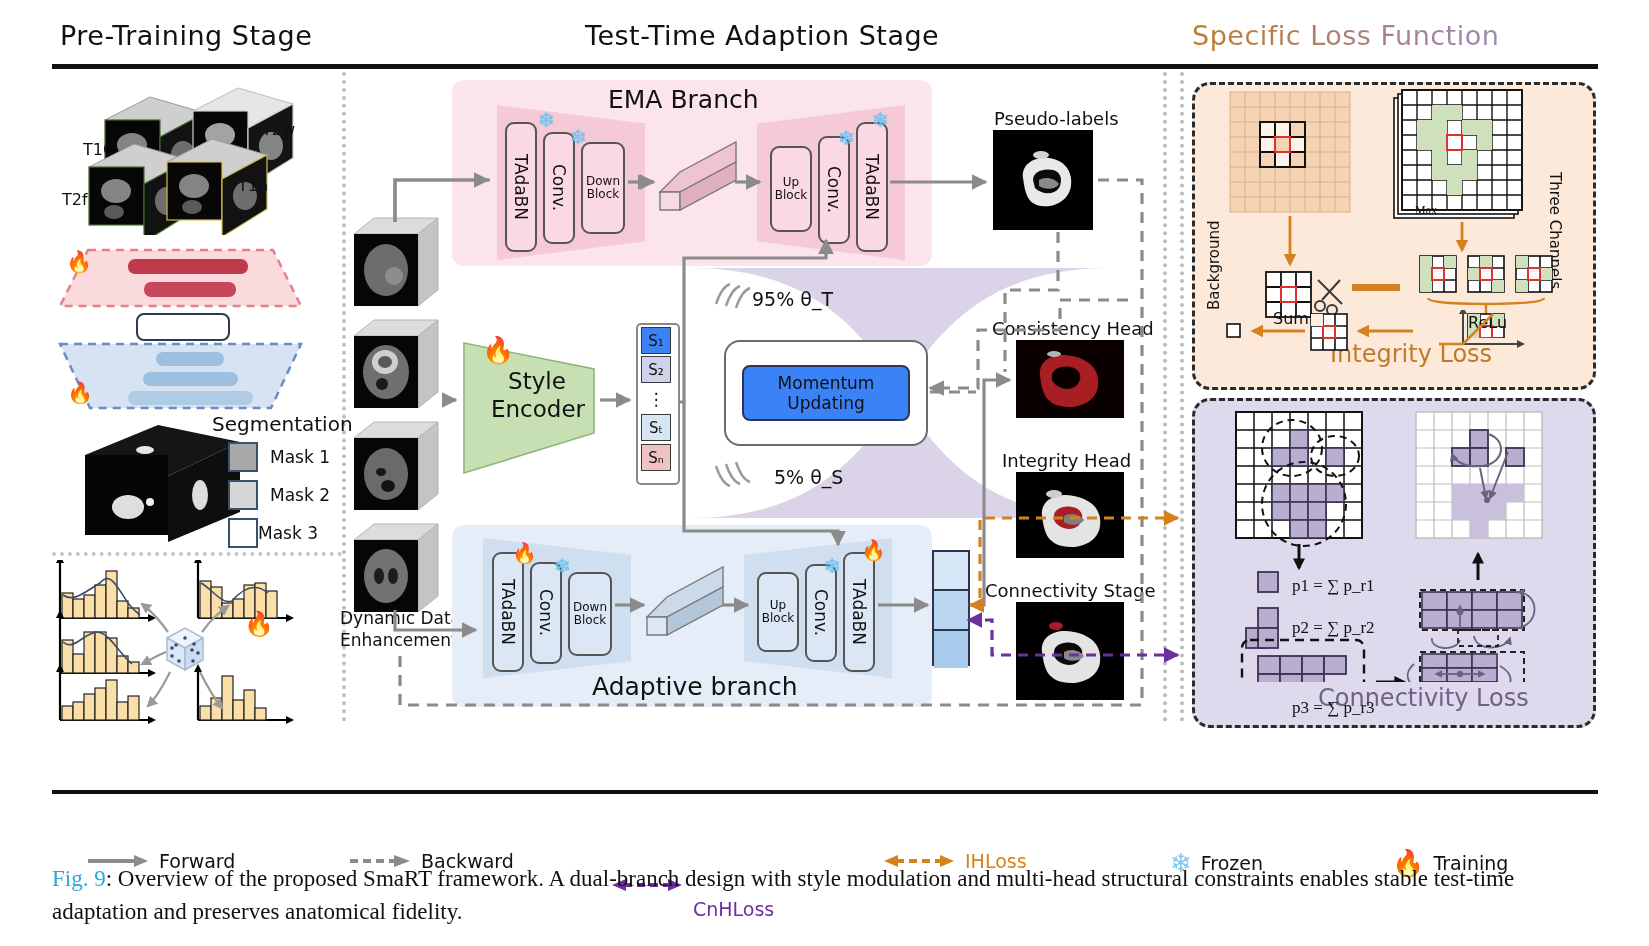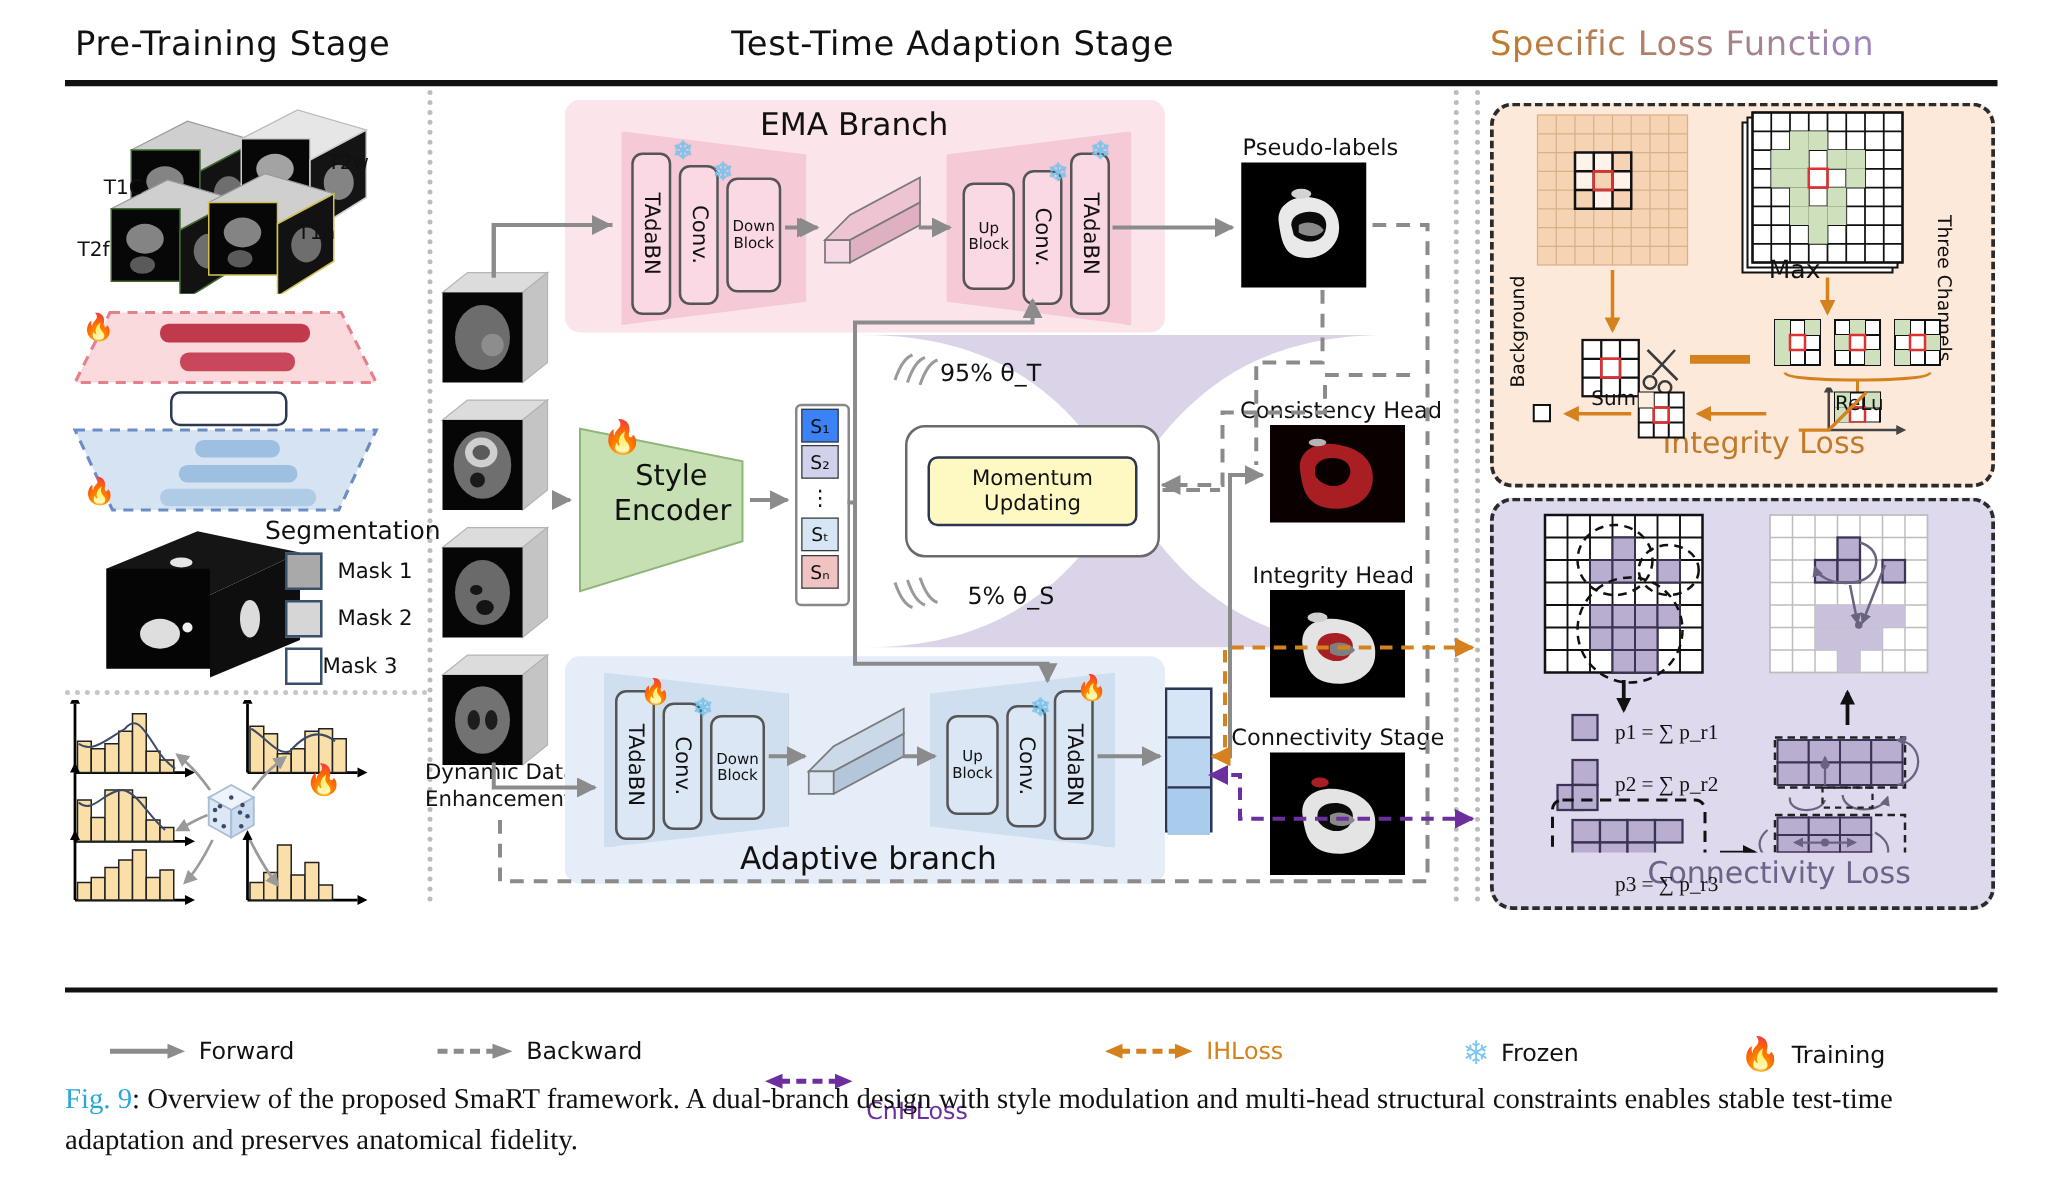--- a/index.html
+++ b/index.html
@@ -48,21 +48,21 @@
   .flake{position:absolute;color:#7ec8ef;font-size:20px;line-height:1;text-shadow:0 0 1px #4aa5d6;}
   .flame{position:absolute;color:#d91f1f;font-size:21px;line-height:1;}
 
   
   svg.ov{position:absolute;left:0;top:0;width:1649px;height:946px;pointer-events:none;}
 
   
   .sw{width:26px;height:26px;border:2px solid #37506b;display:inline-block;vertical-align:middle;}
 
   
-  .legend{position:absolute;left:0;top:824px;width:1337px;height:52px;}
+  .legend{position:absolute;left:0;top:844px;width:1337px;height:52px;}
   .lg-item{position:absolute;display:flex;align-items:center;gap:9px;font-size:19px;}
 
   
   .cap{position:absolute;left:52px;top:862px;width:1545px;font-family:"Liberation Serif",serif;font-size:23px;line-height:1.45;color:#111;}
   .cap .figno{color:#2aa7d8;}
 
   
   .gcell{position:absolute;box-sizing:border-box;}
 </style>
 </head>
@@ -369,21 +369,21 @@
   <div class="abs gcell" style="left:641px;top:444px;width:30px;height:27px;background:#f0c3c3;border:1.6px solid #3a3a3a;display:flex;align-items:center;justify-content:center;font-size:15px;">Sₙ</div>
 
   <div class="abs" style="left:690px;top:268px;width:420px;height:250px;">
     <svg width="420" height="250" viewBox="0 0 420 250">
       <path d="M0,0 C120,0 170,60 210,122 C250,60 300,0 420,0 L420,0 L0,0 Z" fill="#d9d2e8" opacity=".95"></path>
       <path d="M0,250 C120,250 170,190 210,128 C250,190 300,250 420,250 L420,250 L0,250 Z" fill="#d9d2e8" opacity=".95"></path>
     </svg>
   </div>
 
   <div class="abs" style="left:724px;top:340px;width:200px;height:102px;border:2.5px solid #6a6a6a;border-radius:16px;background:#fff;"></div>
-  <div class="abs" style="left:742px;top:365px;width:164px;height:52px;border:2.5px solid #2c3552;border-radius:8px;background:#fef9c3;display:flex;flex-direction:column;align-items:center;justify-content:center;">
+  <div class="abs" style="left:742px;top:365px;width:164px;height:52px;border:2.5px solid #2c3552;border-radius:8px;background:#3b82f6;display:flex;flex-direction:column;align-items:center;justify-content:center;">
     <span style="font-size:17px;">Momentum</span>
     <span style="font-size:17px;">Updating</span>
   </div>
 
   <div class="abs" style="left:752px;top:288px;font-size:19px;">95% θ_T</div>
   <div class="abs" style="left:752px;top:466px;font-size:19px;margin-left:22px;">5% θ_S</div>
   <div class="abs" style="left:712px;top:282px;width:42px;height:26px;">
     <svg width="42" height="26">
         <g stroke="#9a9a9a" stroke-width="2.4" fill="none">
       <path d="M4,22 C8,10 12,4 18,2"></path>
@@ -616,21 +616,21 @@
         <rect x="12" y="12" width="12" height="12" fill="none" stroke="#e03030" stroke-width="2"></rect>
       </g>
       <defs>
         <marker id="aorange" viewBox="0 0 10 10" refX="8" refY="5" markerWidth="4.5" markerHeight="4.5" orient="auto-start-reverse">
           <path d="M0,0 L10,5 L0,10 z" fill="#d4811e"></path>
         </marker>
       </defs>
     </svg>
   </div>
 
-  <div class="abs lbl-sm" style="left:1415px;top:203px;font-size:20px;">Max</div>
+  <div class="abs lbl-sm" style="left:1415px;top:203px;font-size:12px;font-family:Liberation Serif, serif;">Max</div>
   <div class="abs lbl-sm" style="left:1468px;top:313px;font-size:16px;">ReLu</div>
   <div class="abs lbl-sm" style="left:1273px;top:309px;font-size:16px;">Sum</div>
 
   <div class="abs" style="left:1225px;top:310px;width:340px;height:50px;">
     <svg width="340" height="50" viewBox="0 0 340 50">
       <rect x="2" y="14" width="13" height="13" fill="#fff" stroke="#111" stroke-width="1.6"></rect>
       <line x1="80" y1="21" x2="28" y2="21" stroke="#d4811e" stroke-width="2.8" marker-end="url(#ao2)"></line>
       <g transform="translate(86,4)">
         <rect x="0" y="0" width="36" height="36" fill="#fff" stroke="#111" stroke-width="1.6"></rect>
         <g stroke="#111" stroke-width="1.6">

